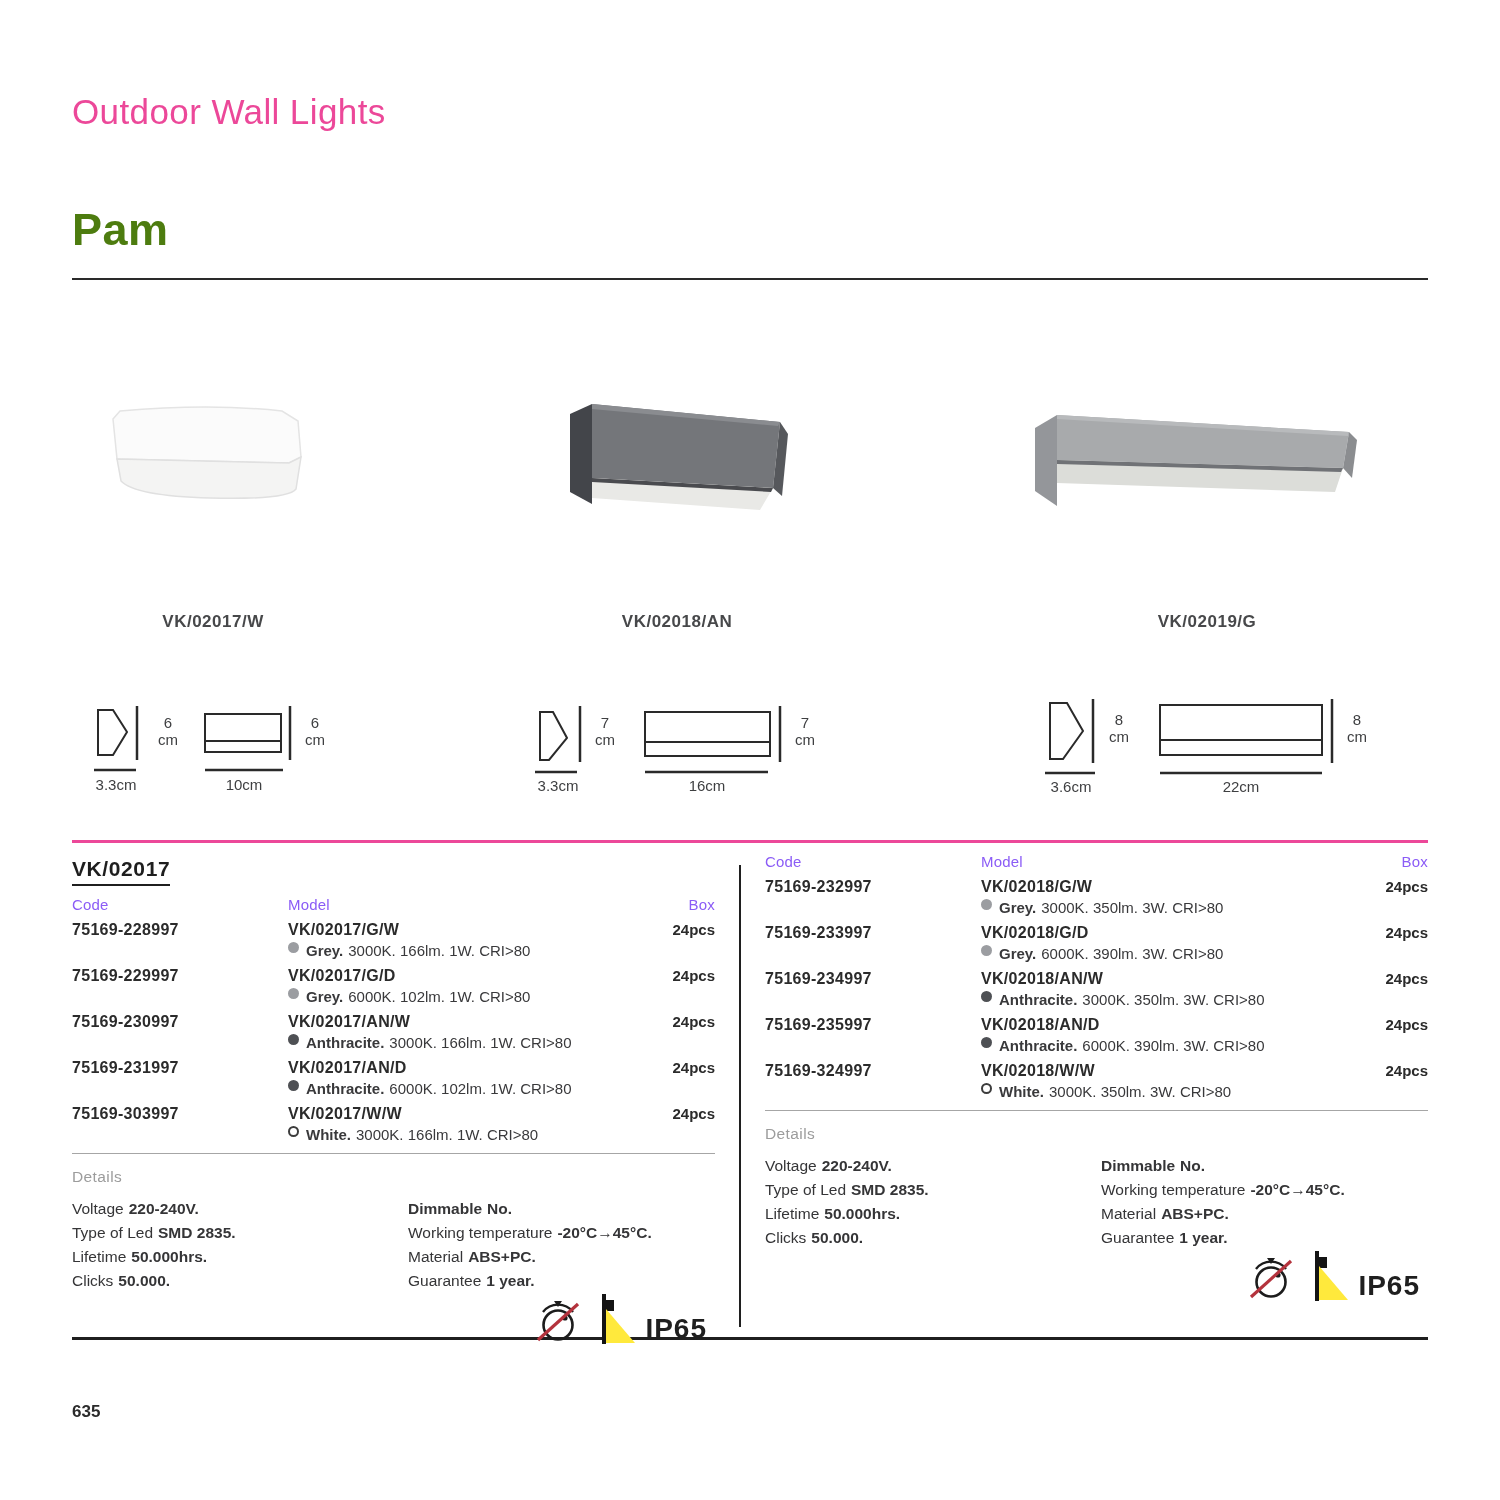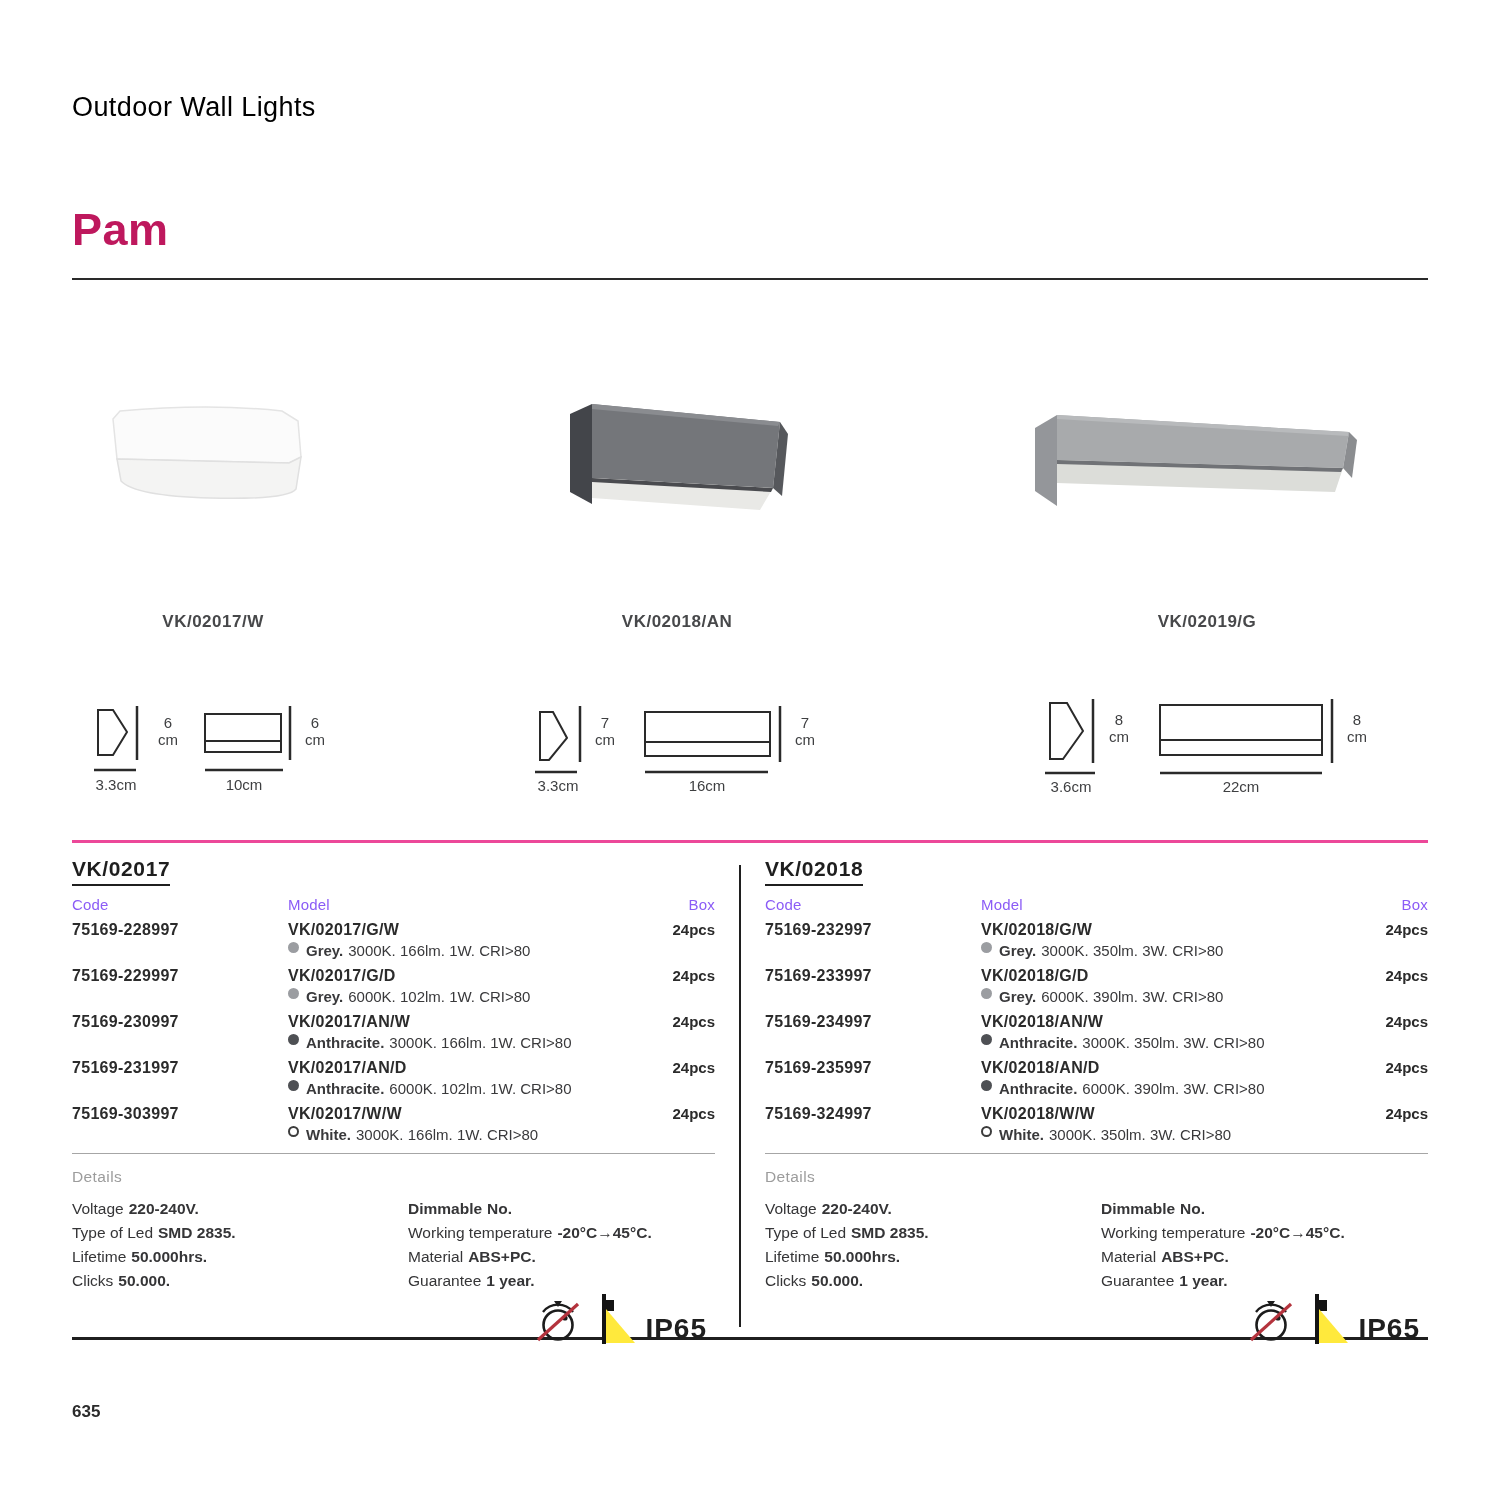--- a/index.html
+++ b/index.html
@@ -1,20 +1,20 @@
 <!DOCTYPE html>
 <html><head>
 <meta charset="utf-8">
 <style>
   html,body{margin:0;padding:0;background:#ffffff;}
   body{width:1500px;height:1500px;position:relative;font-family:"Liberation Sans",sans-serif;color:#2b2b2b;}
   .page{position:absolute;inset:0;background:#fff;overflow:hidden;}
 
-  .category{position:absolute;left:72px;top:92px;font-size:27px;letter-spacing:.4px;color:#000000;}
-  .title{position:absolute;left:72px;top:204px;font-size:45px;font-weight:bold;letter-spacing:.5px;color:#be185d;}
+  .category{position:absolute;left:72px;top:92px;font-size:35px;letter-spacing:.4px;color:#ec4899;}
+  .title{position:absolute;left:72px;top:204px;font-size:45px;font-weight:bold;letter-spacing:.5px;color:#4d7c0f;}
   .title-rule{position:absolute;left:72px;top:278px;width:1356px;height:2px;background:#2a2a2a;}
 
   .product-img{position:absolute;}
   .product-label{position:absolute;top:612px;font-size:17px;font-weight:600;color:#47484a;letter-spacing:.5px;text-align:center;}
 
   .dim-svg{position:absolute;}
   .dim-svg text{font-family:"Liberation Sans",sans-serif;font-size:15px;fill:#3e3f41;}
 
   .tables{position:absolute;left:72px;top:840px;width:1356px;height:494px;border-top:3px solid #ec4899;border-bottom:3px solid #1f1f1f;}
   .v-divider{position:absolute;left:667px;top:22px;bottom:10px;width:2px;background:#1f1f1f;}
@@ -260,21 +260,20 @@
         <svg width="42" height="52" viewBox="0 0 42 52">
           <rect x="7" y="1" width="4" height="50" fill="#141414"></rect>
           <rect x="11" y="7" width="8" height="11" fill="#141414"></rect>
           <polygon points="11,16 40,50 11,50" fill="#ffe93c"></polygon>
         </svg>
         <span class="ip-text">IP65</span>
       </div>
     </div>
 
     <div class="table-col" id="table-1">
-      <div class="group-heading"><span>VK/02018</span></div>
       <div class="thead">
         <span>Code</span>
         <span>Model</span>
         <span class="box-h">Box</span>
       </div>
       <div class="rows">
   <div class="trow">
     <span class="code">75169-232997</span>
     <span class="model-cell">
       <span class="model">VK/02018/G/W</span>

